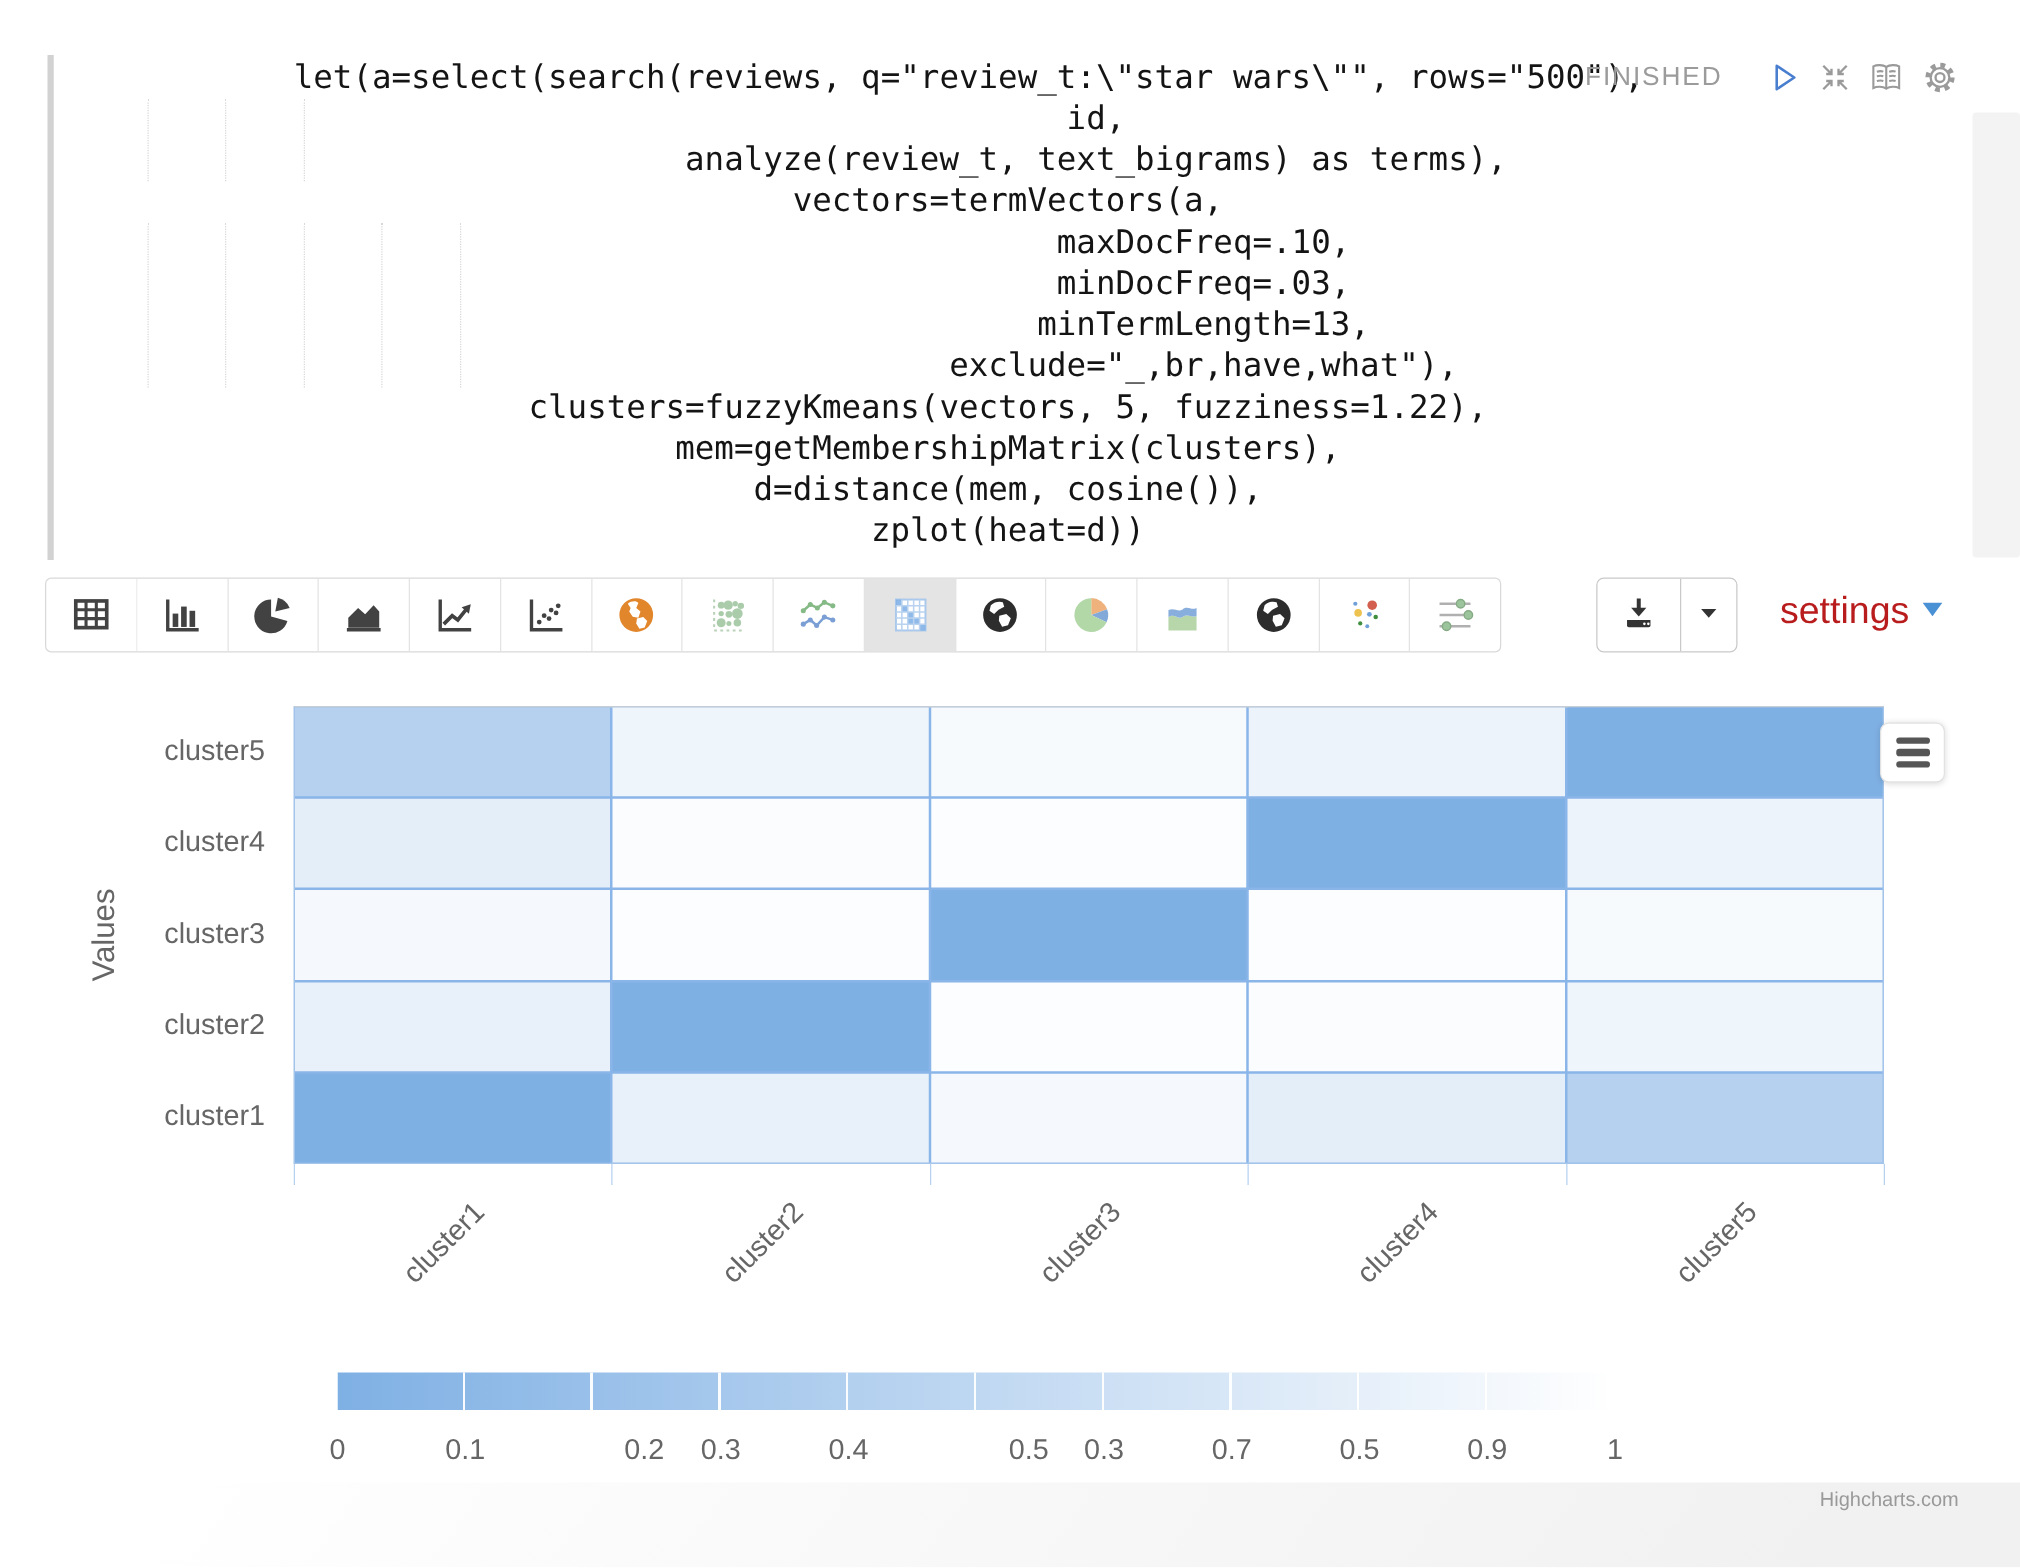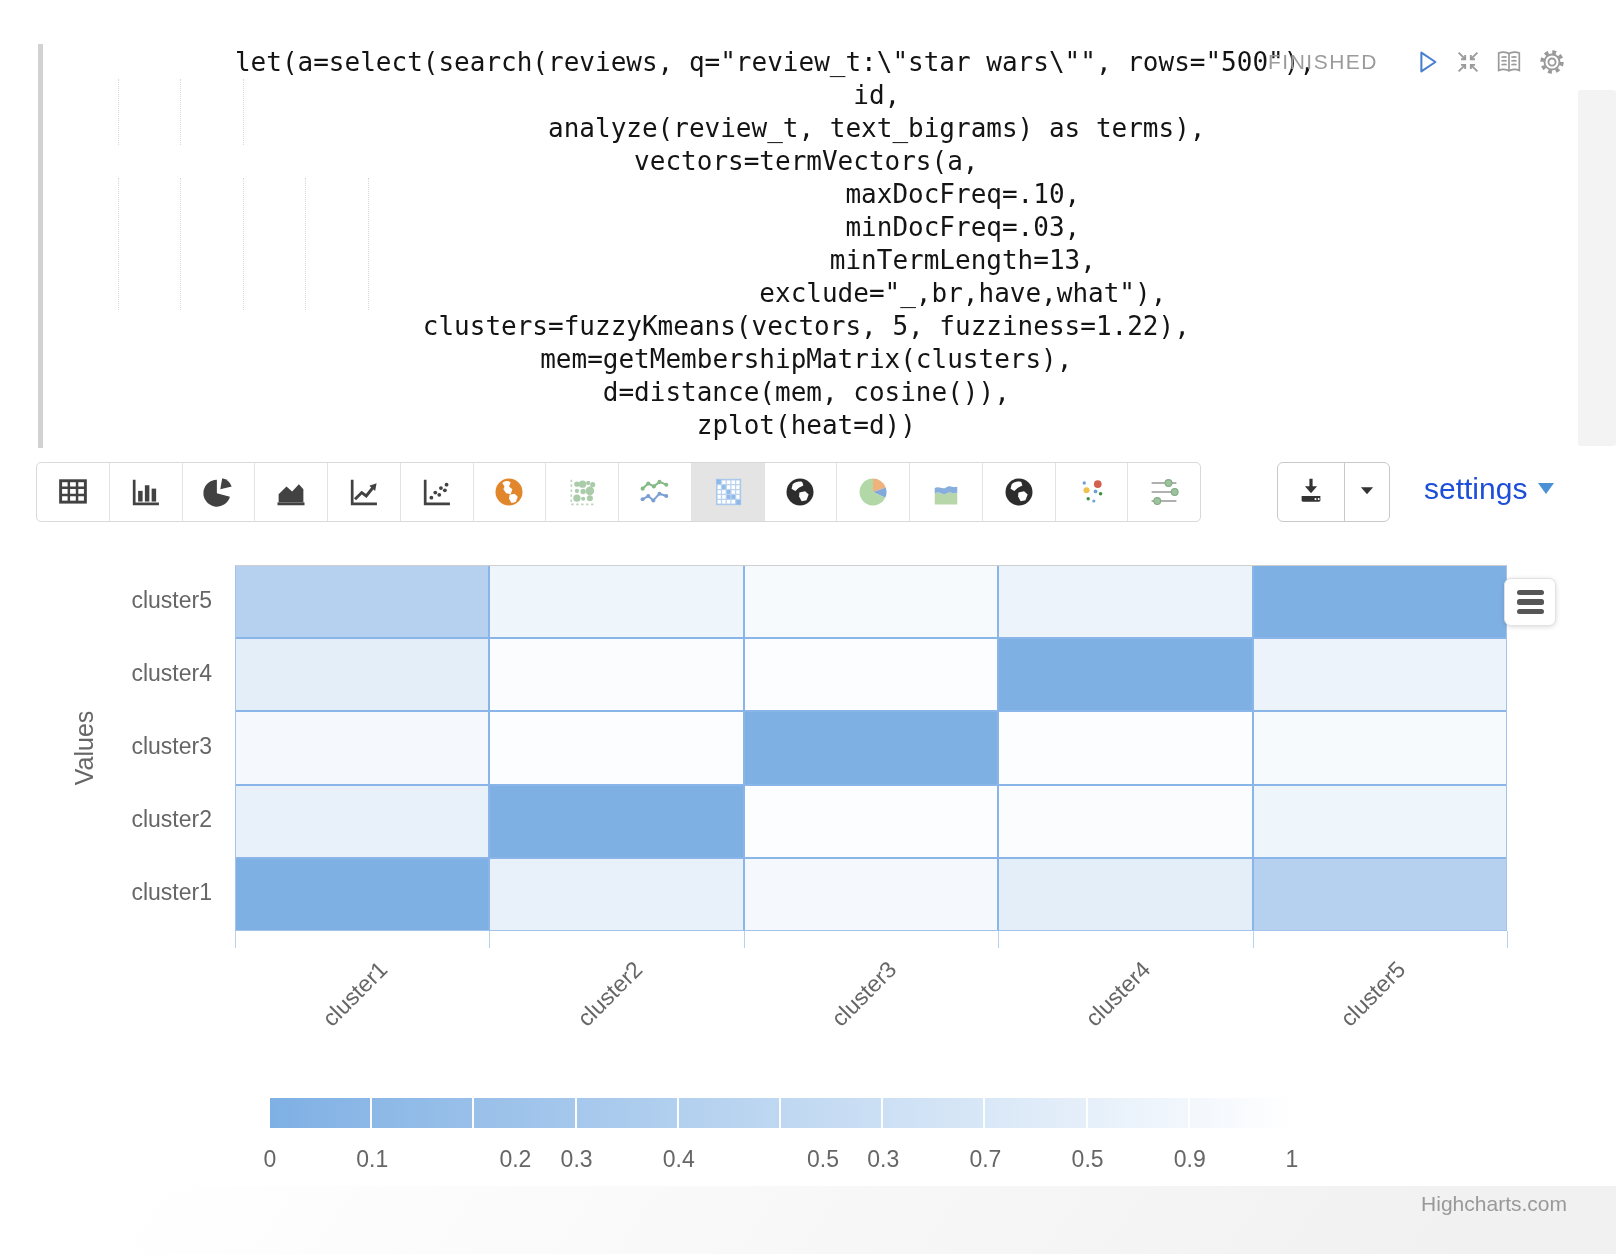--- a/index.html
+++ b/index.html
@@ -28,21 +28,21 @@
   .tb-btn:first-child{border-radius:4px 0 0 4px;}
   .tb-btn:last-child{border-radius:0 4px 4px 0;}
   .tb-btn svg{width:36px;height:36px;}
   #dlgroup{left:1277px;top:462px;width:113px;height:60px;border:1px solid #c9c9c9;border-radius:6px;
            display:flex;background:#fff;box-sizing:border-box;}
   #dlmain{width:66px;display:flex;align-items:center;justify-content:center;
           border-right:1px solid #c9c9c9;cursor:pointer;}
   #dlcaret{flex:1;display:flex;align-items:center;justify-content:center;cursor:pointer;}
   #dlgroup svg{width:30px;height:30px;}
   #settings{left:1424px;top:472px;display:flex;align-items:center;gap:11px;cursor:pointer;}
-  #settings .lbl{font-size:30px;color:#1d4ed8;}
+  #settings .lbl{font-size:30px;color:#b91c1c;}
 
   
   #plot{left:235px;top:565px;width:1272px;height:366px;background:#8ab5e8;
         border:1px solid #a3c3ea;border-top:1px solid #cfcfcf;box-sizing:border-box;
         display:grid;grid-template-columns:repeat(5,1fr);grid-template-rows:repeat(5,1fr);gap:2px;}
   .hm-cell{width:100%;height:100%;}
   #burger{left:1504px;top:578px;width:50px;height:46px;background:#fff;border:1px solid #e2e2e2;
           border-radius:7px;box-shadow:0 1px 5px rgba(0,0,0,.15);display:flex;flex-direction:column;
           justify-content:center;align-items:center;gap:4px;cursor:pointer;}
   #burger span{display:block;width:27px;height:5.5px;background:#565656;border-radius:2.5px;}
@@ -54,21 +54,21 @@
           transform:translate(-50%,-50%) rotate(-90deg);white-space:nowrap;}
   .ctick{position:absolute;top:931px;width:1px;height:17px;background:#b7d1ef;}
   #lbar{left:270px;top:1098px;width:1022px;height:30px;
         background:
           repeating-linear-gradient(to right,transparent 0,transparent calc(10% - 2px),
             rgba(255,255,255,.95) calc(10% - 2px),rgba(255,255,255,.95) 10%),
           linear-gradient(to right,#7fb0e4,#ffffff);}
   .ltick{position:absolute;top:1146px;transform:translateX(-50%);font-size:23px;color:#666;}
   #band{left:0;top:1186px;width:1616px;height:68px;
         background:linear-gradient(125deg,#ffffff 8%,#f1f1f1 90%);}
-  #credits{top:1192px;right:49px;font-size:21px;color:#999;}
+  #credits{top:1192px;right:49px;font-size:16px;color:#999;}
 </style>
 </head>
 <body>
 
 <div id="stage">
 
   <div id="gutter" class="abs"></div>
   <div id="code" class="abs">
     <pre>let(a=select(search(reviews, q="review_t:\"star wars\"", rows="500"),
              id,

